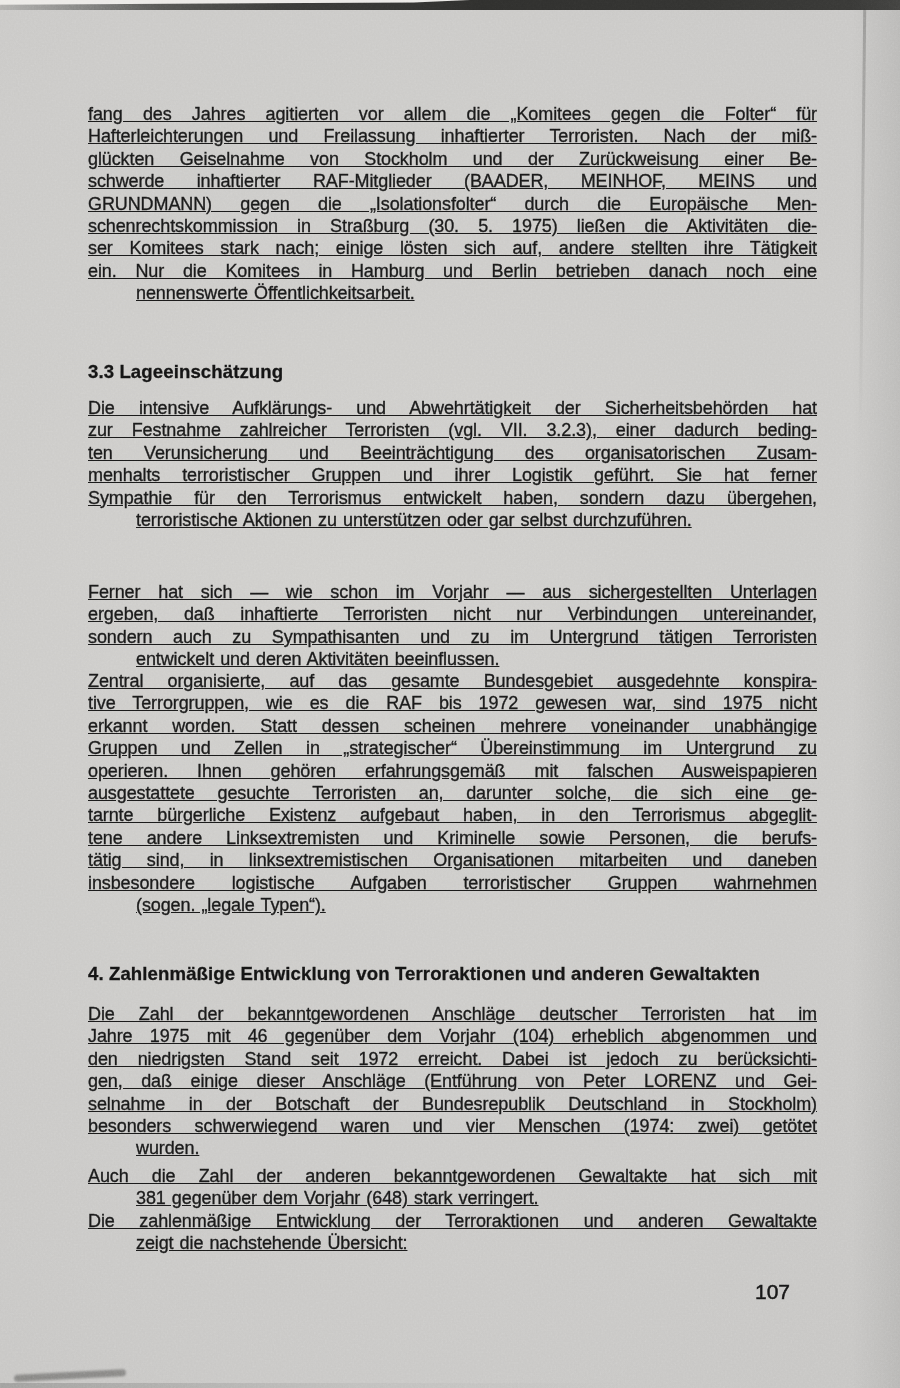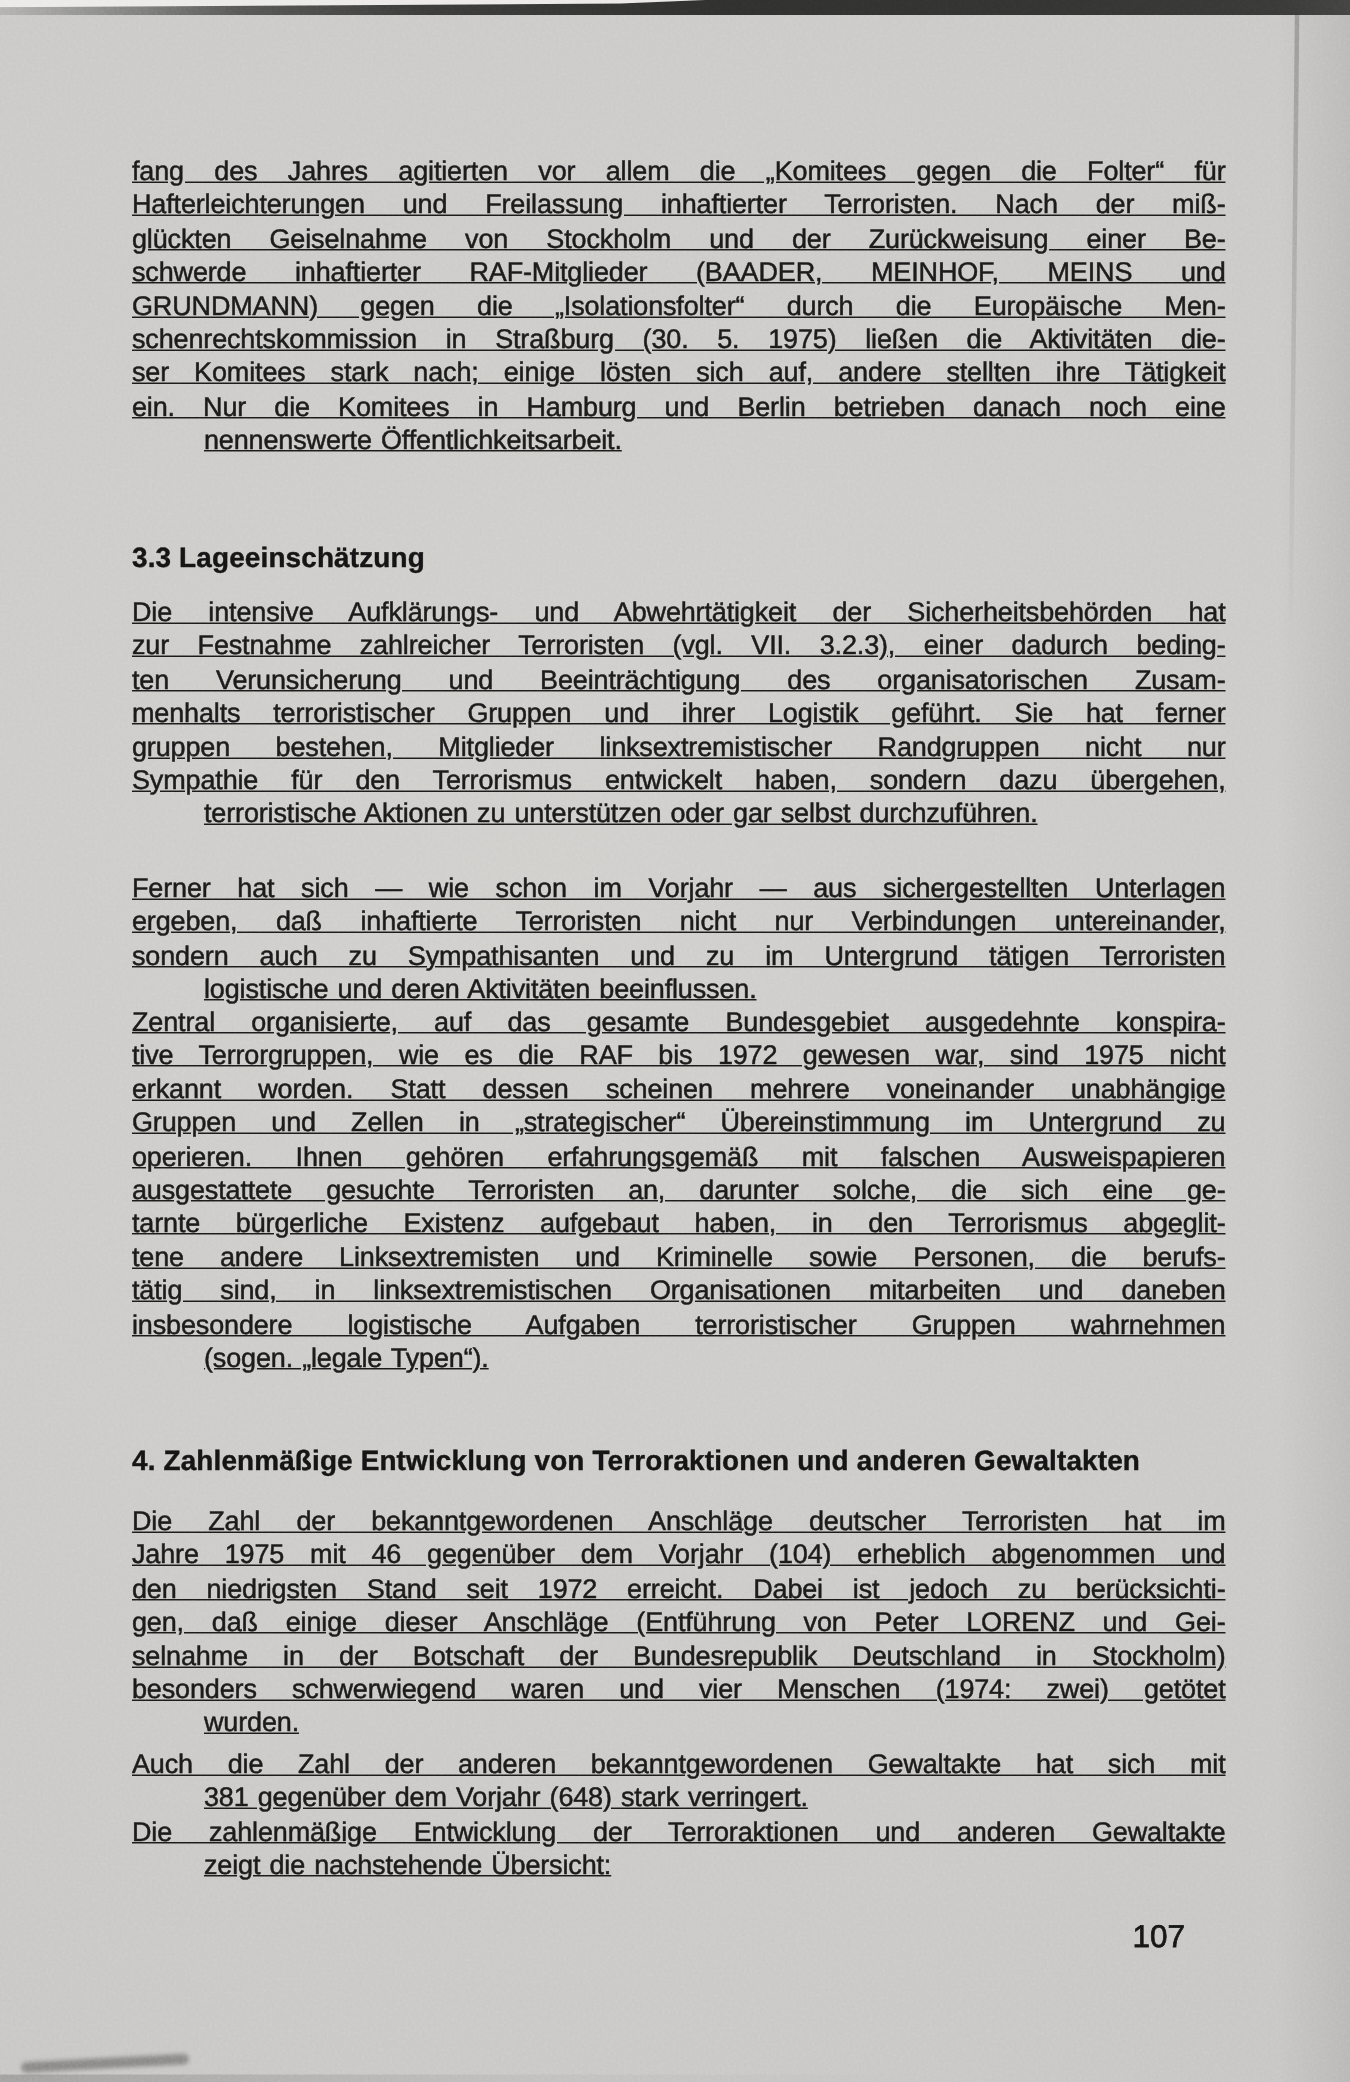--- a/index.html
+++ b/index.html
@@ -111,30 +111,29 @@
         <div class="tline tline-last">nennenswerte Öffentlichkeitsarbeit.</div>
       </div>
 
     <h2 class="heading" style="top:360px">3.3 Lageeinschätzung</h2>
 
     <div class="para" style="top:397px">
         <div class="tline">Die intensive Aufklärungs- und Abwehrtätigkeit der Sicherheitsbehörden hat</div>
         <div class="tline">zur Festnahme zahlreicher Terroristen (vgl. VII. 3.2.3), einer dadurch beding-</div>
         <div class="tline">ten Verunsicherung und Beeinträchtigung des organisatorischen Zusam-</div>
         <div class="tline">menhalts terroristischer Gruppen und ihrer Logistik geführt. Sie hat ferner</div>
-        <div class="tline">gruppen bestehen, Mitglieder linksextremistischer Randgruppen nicht nur</div>
         <div class="tline">Sympathie für den Terrorismus entwickelt haben, sondern dazu übergehen,</div>
         <div class="tline tline-last">terroristische Aktionen zu unterstützen oder gar selbst durchzuführen.</div>
       </div>
 
     <div class="para" style="top:581px">
         <div class="tline">Ferner hat sich — wie schon im Vorjahr — aus sichergestellten Unterlagen</div>
         <div class="tline">ergeben, daß inhaftierte Terroristen nicht nur Verbindungen untereinander,</div>
         <div class="tline">sondern auch zu Sympathisanten und zu im Untergrund tätigen Terroristen</div>
-        <div class="tline tline-last">logistische und deren Aktivitäten beeinflussen.</div>
+        <div class="tline tline-last">entwickelt und deren Aktivitäten beeinflussen.</div>
       </div>
 
     <div class="para" style="top:670px">
         <div class="tline">Zentral organisierte, auf das gesamte Bundesgebiet ausgedehnte konspira-</div>
         <div class="tline">tive Terrorgruppen, wie es die RAF bis 1972 gewesen war, sind 1975 nicht</div>
         <div class="tline">erkannt worden. Statt dessen scheinen mehrere voneinander unabhängige</div>
         <div class="tline">Gruppen und Zellen in „strategischer“ Übereinstimmung im Untergrund zu</div>
         <div class="tline">operieren. Ihnen gehören erfahrungsgemäß mit falschen Ausweispapieren</div>
         <div class="tline">ausgestattete gesuchte Terroristen an, darunter solche, die sich eine ge-</div>
         <div class="tline">tarnte bürgerliche Existenz aufgebaut haben, in den Terrorismus abgeglit-</div>

